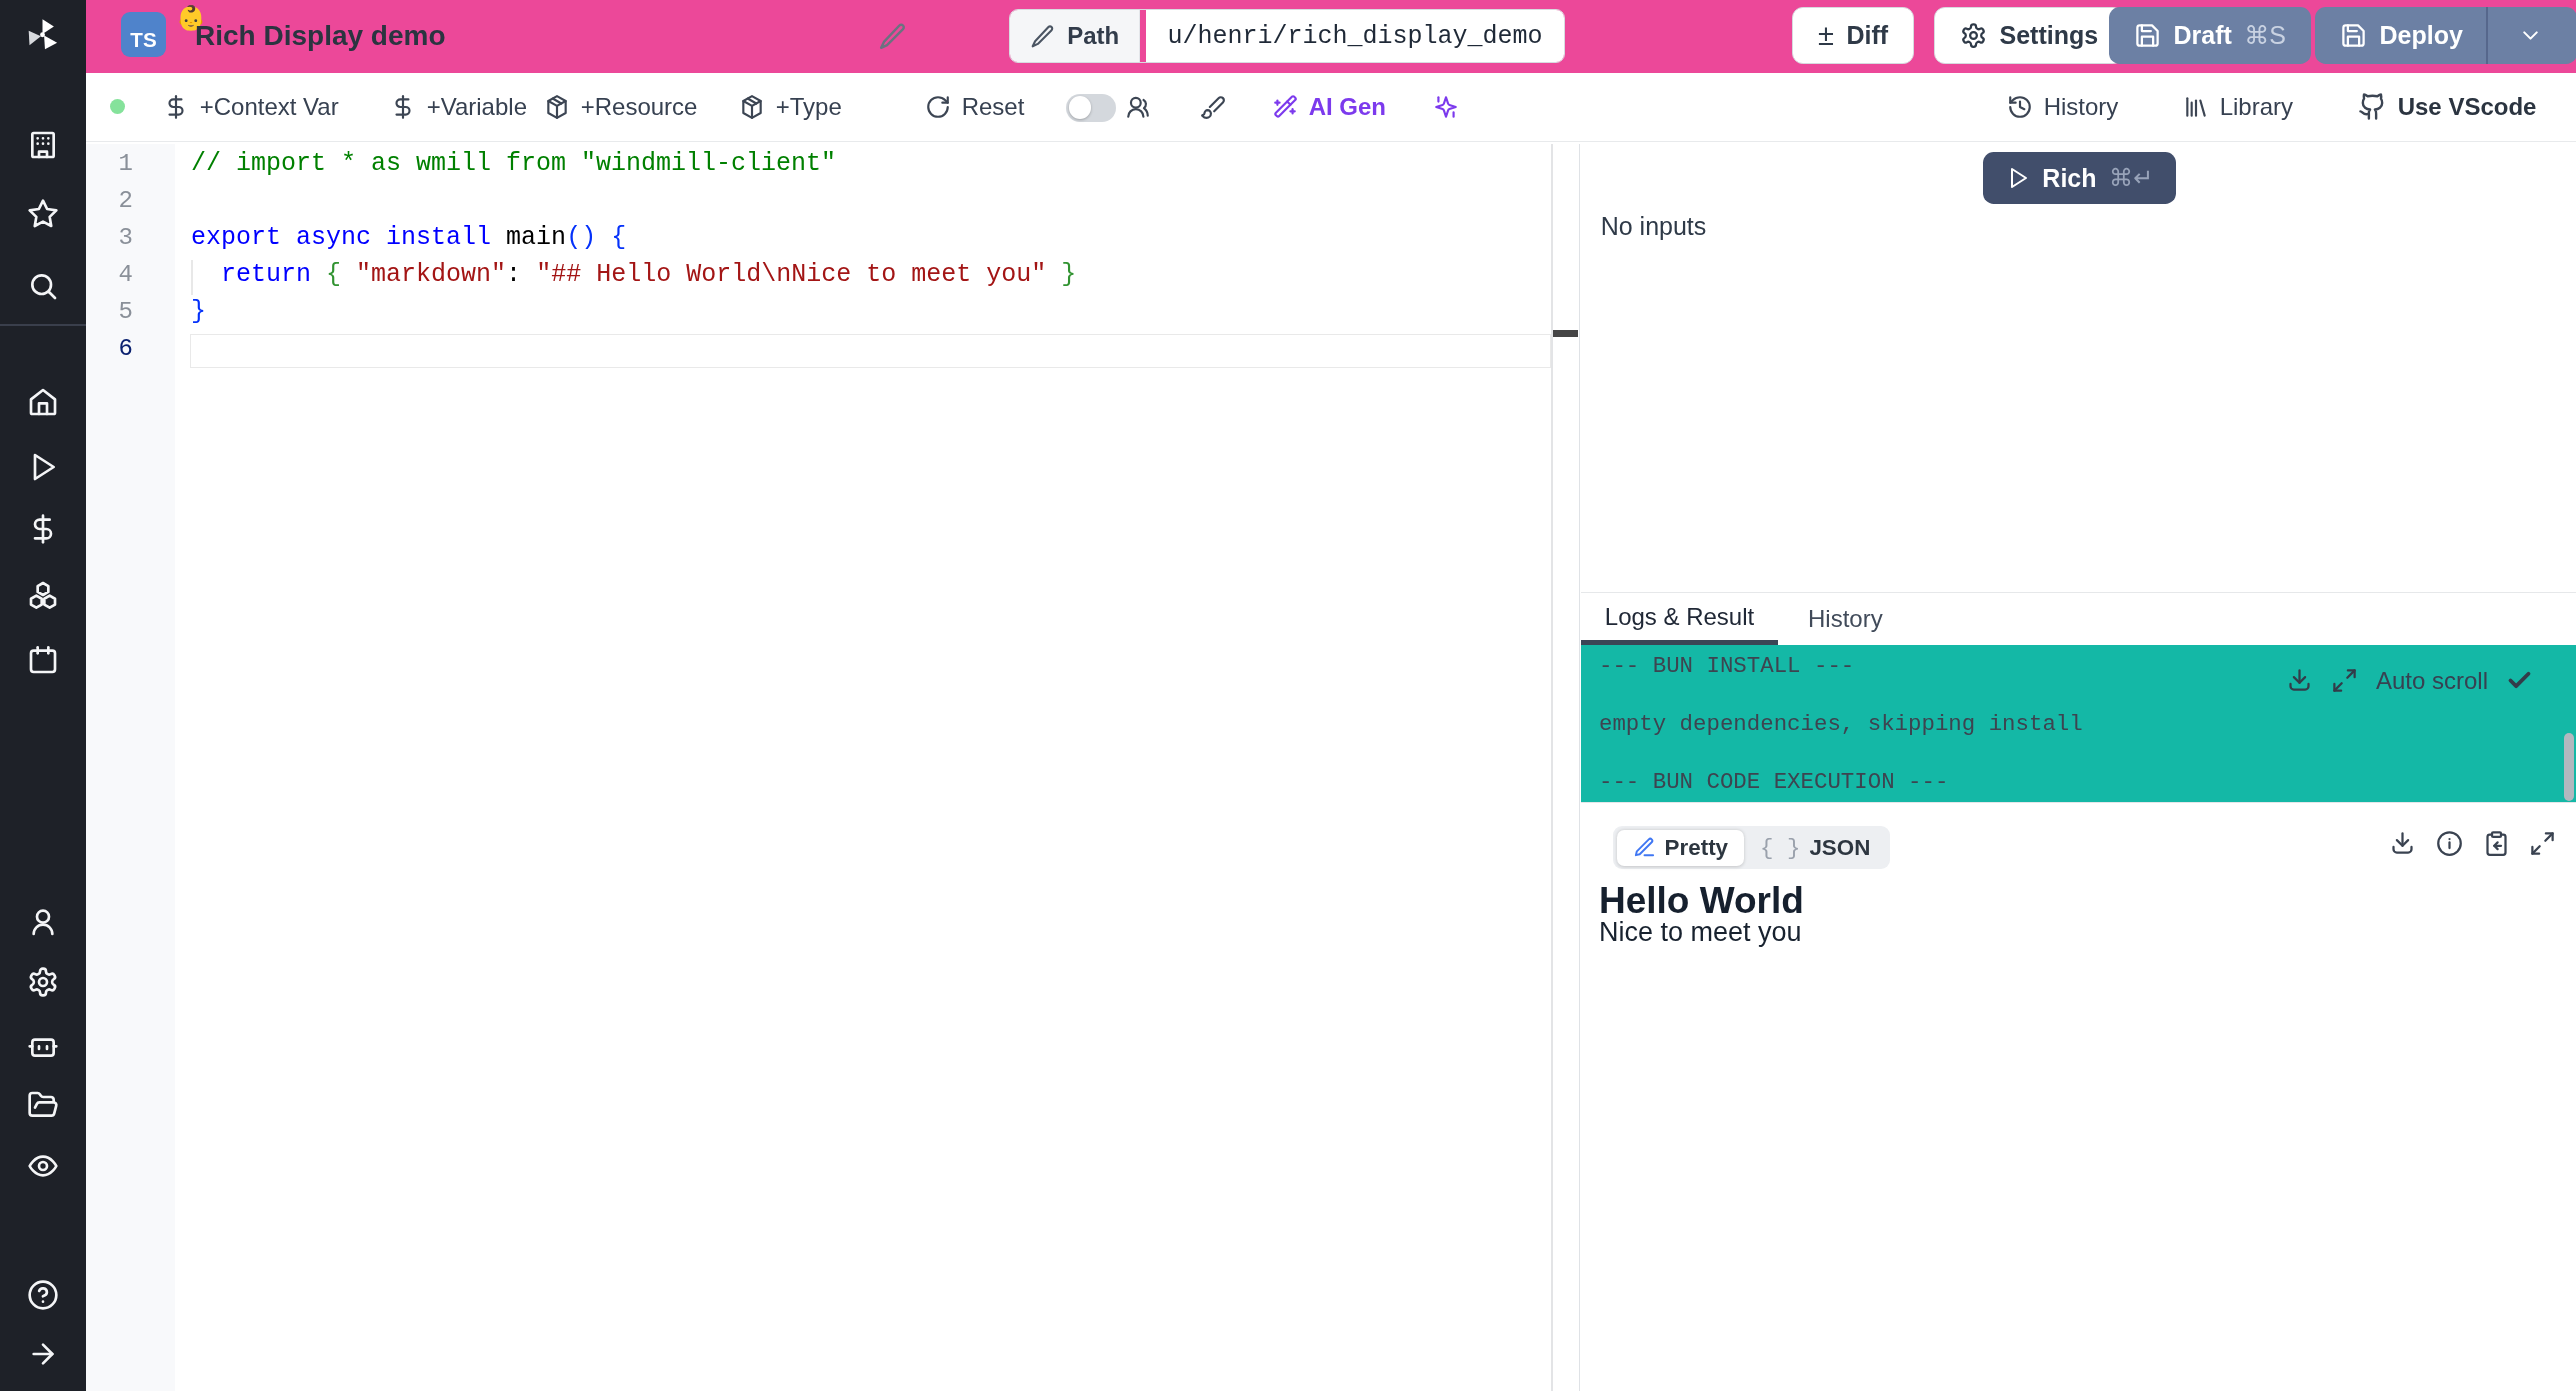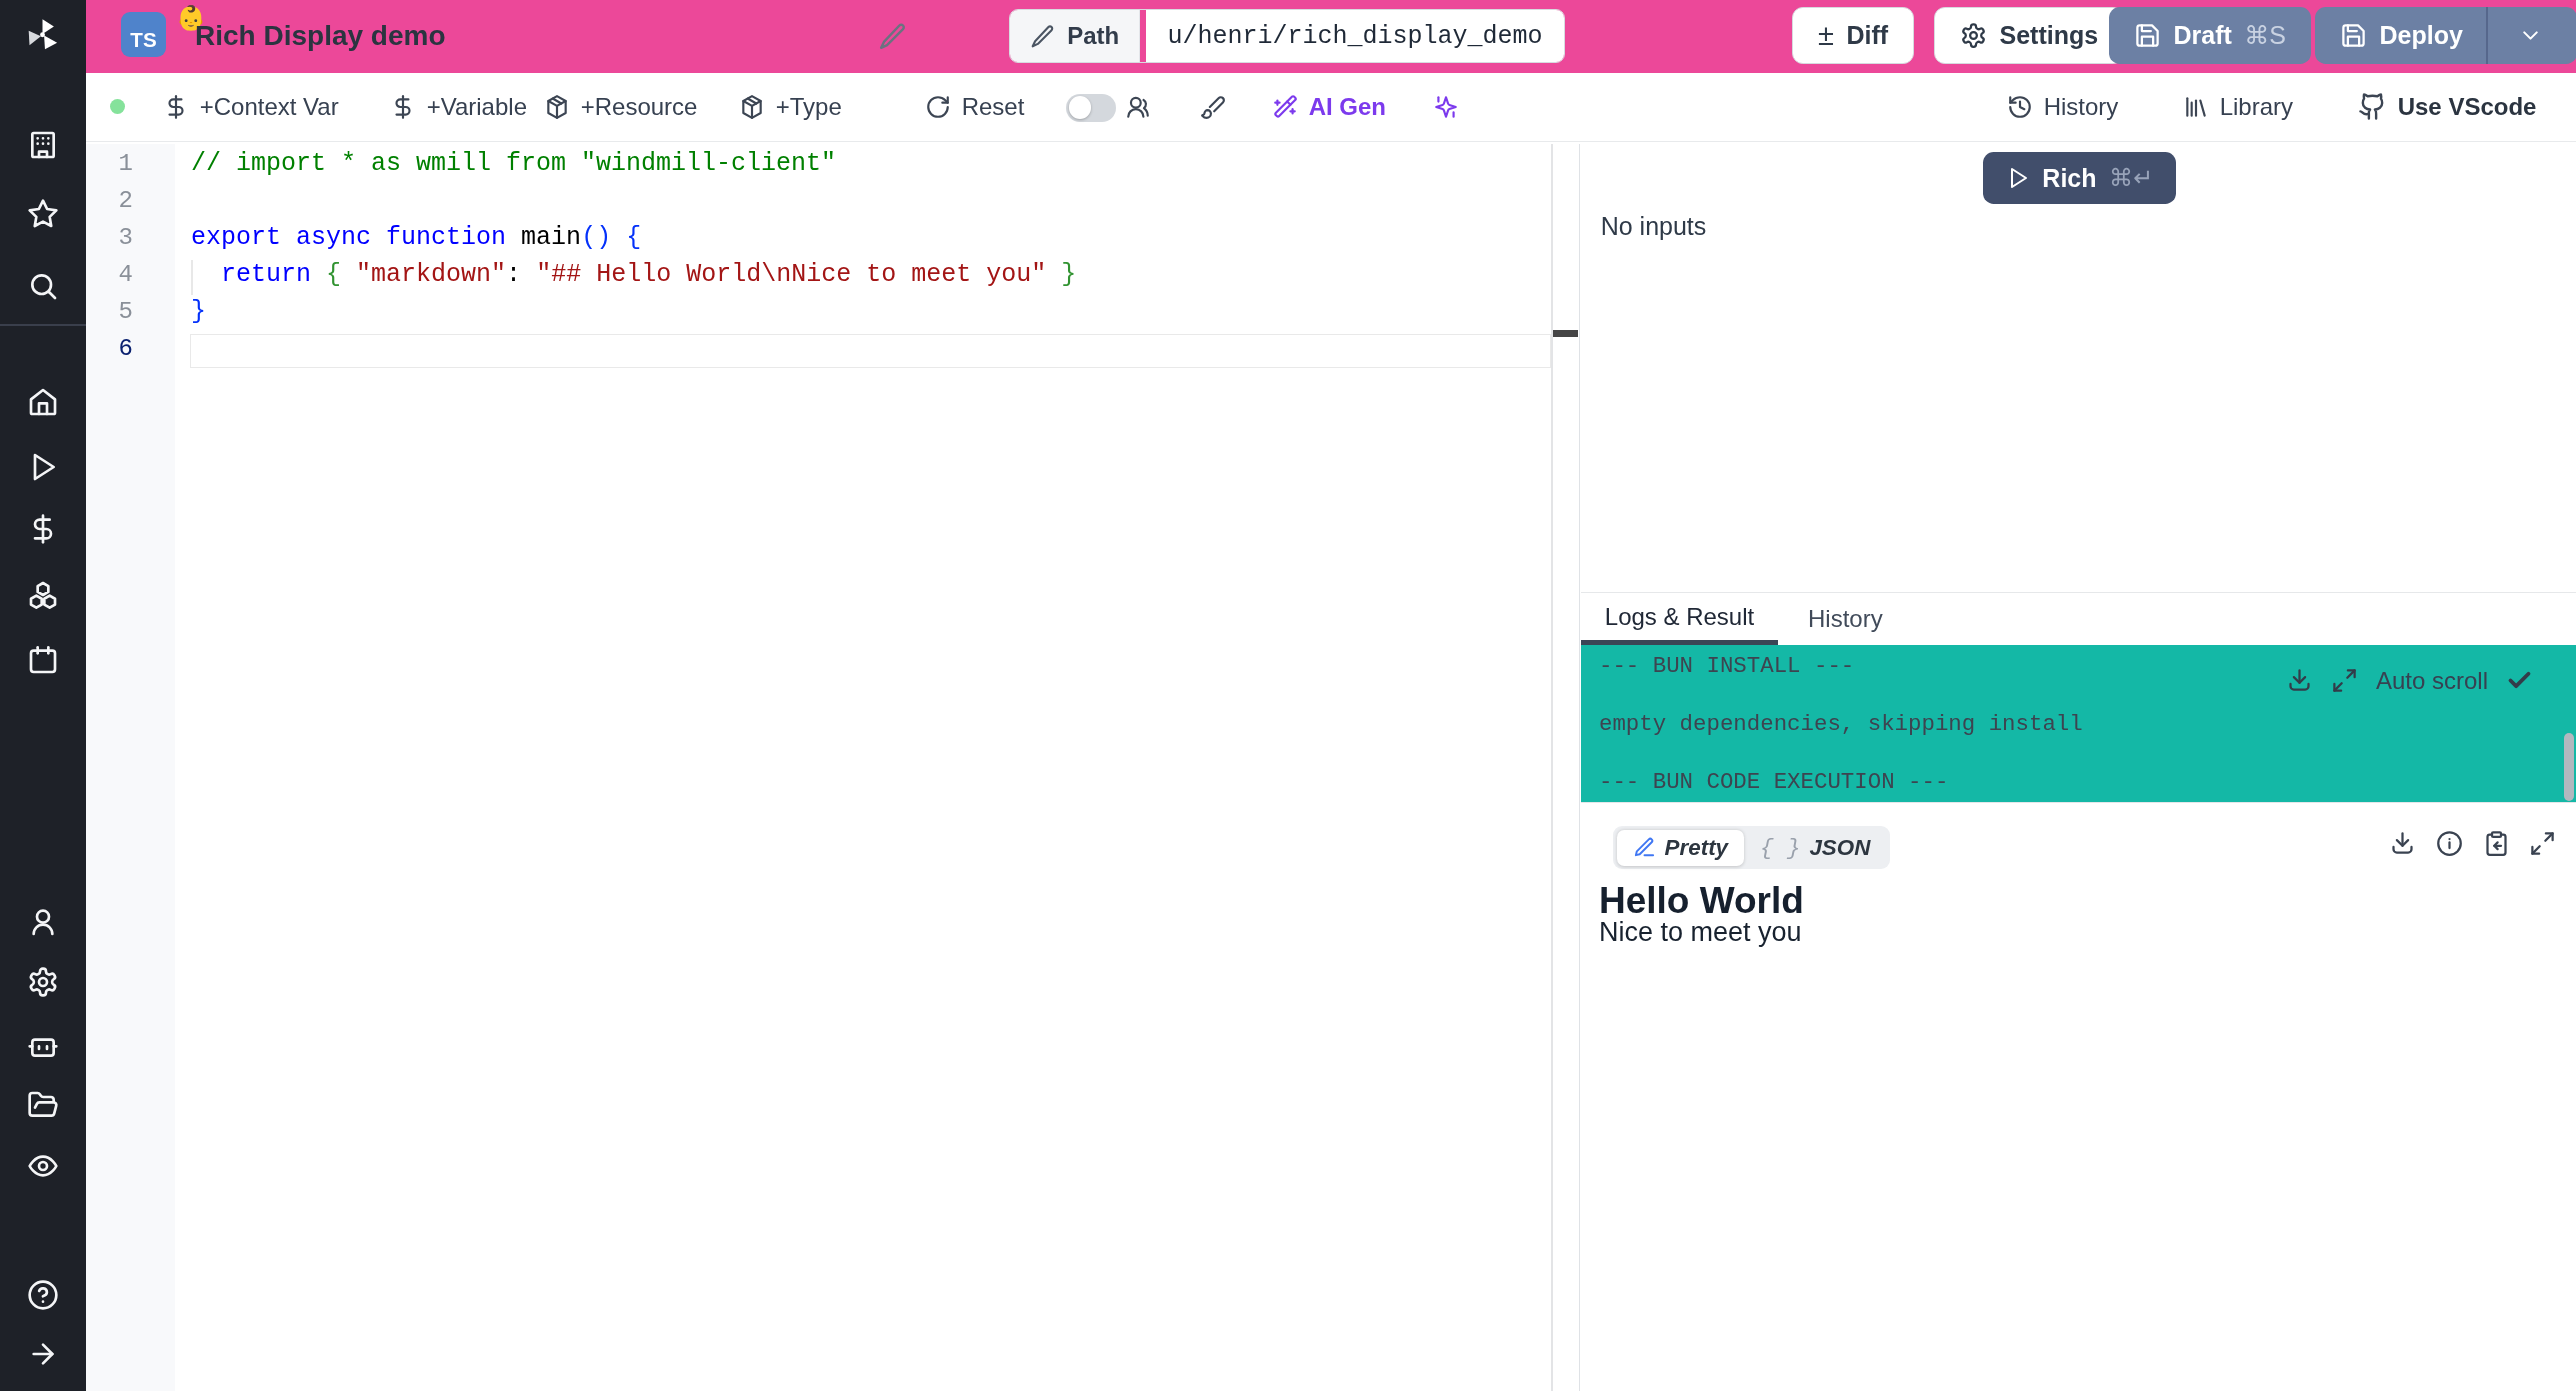--- a/index.html
+++ b/index.html
@@ -110,21 +110,21 @@
   #log-controls { position:absolute; right:43px; top:21.5px; display:flex; align-items:center; gap:18px; }
   #log-controls .ic { width:27px; height:27px; color:#333c49; cursor:pointer; }
   #autoscroll-label { font-size:24px; color:#374151; }
   #autoscroll-check { width:25px; height:25px; color:#0b0d10; }
   #log-scrollthumb { position:absolute; right:1.8px; top:88px; width:10.7px; height:68px;
                      background:#b2b8bf; border-radius:5.4px; cursor:pointer; }
 
   #result-area { position:absolute; left:0; top:209px; width:995px; height:590px; background:#fff;
                  border-top:1.8px solid #e4e6e9; }
   #seg { position:absolute; left:32px; top:23px; height:43px; background:#edeff2; border-radius:9px;
-         display:flex; align-items:center; padding:3.6px;font-style:italic; }
+         display:flex; align-items:center; padding:3.6px; }
   .seg-btn { height:36px; display:flex; align-items:center; gap:9px; padding:0 16px; border-radius:7.2px;
              font-size:22.4px; font-weight:bold; color:#2d3640; cursor:pointer; }
   .seg-btn.active { background:#fff; box-shadow:0 0.9px 3.6px rgba(0,0,0,.18); }
   .seg-btn .ic { width:23px; height:23px; color:#4077f3; }
   .seg-btn .braces { font-family:"Liberation Mono", monospace; font-size:22.4px; color:#9aa1ac;
                      font-weight:normal; }
   #result-icons { position:absolute; right:19.7px; top:27px; display:flex; gap:19.7px; }
   #result-icons .ic { width:27px; height:27px; color:#3a4351; cursor:pointer; }
   #result-heading { position:absolute; left:18px; top:77px; font-size:37px; font-weight:bold; color:#16202e; }
   #result-body { position:absolute; left:18px; top:114px; font-size:27px; color:#18222f; }
@@ -438,21 +438,21 @@
       <div class="code-line">
         <span class="lnum">1</span>
         <span class="ltxt"><span class="tok-comment">// import * as wmill from "windmill-client"</span></span>
       </div>
       <div class="code-line">
         <span class="lnum">2</span>
         <span class="ltxt"></span>
       </div>
       <div class="code-line">
         <span class="lnum">3</span>
-        <span class="ltxt"><span class="tok-kw">export</span><span class="tok-pl"> </span><span class="tok-kw">async</span><span class="tok-pl"> </span><span class="tok-kw">function</span><span class="tok-pl"> </span><span class="tok-fn">main</span><span class="tok-b1">() {</span></span>
+        <span class="ltxt"><span class="tok-kw">export</span><span class="tok-pl"> </span><span class="tok-kw">async</span><span class="tok-pl"> </span><span class="tok-kw">install</span><span class="tok-pl"> </span><span class="tok-fn">main</span><span class="tok-b1">() {</span></span>
       </div>
       <div class="code-line">
         <span class="lnum">4</span>
         <span class="ltxt"><span class="tok-pl">  </span><span class="tok-kw">return</span><span class="tok-pl"> </span><span class="tok-b2">{</span><span class="tok-pl"> </span><span class="tok-str">"markdown"</span><span class="tok-pl">: </span><span class="tok-str">"## Hello World\nNice to meet you"</span><span class="tok-pl"> </span><span class="tok-b2">}</span></span>
       </div>
       <div class="code-line">
         <span class="lnum">5</span>
         <span class="ltxt"><span class="tok-b1">}</span></span>
       </div>
       <div class="code-line current">

